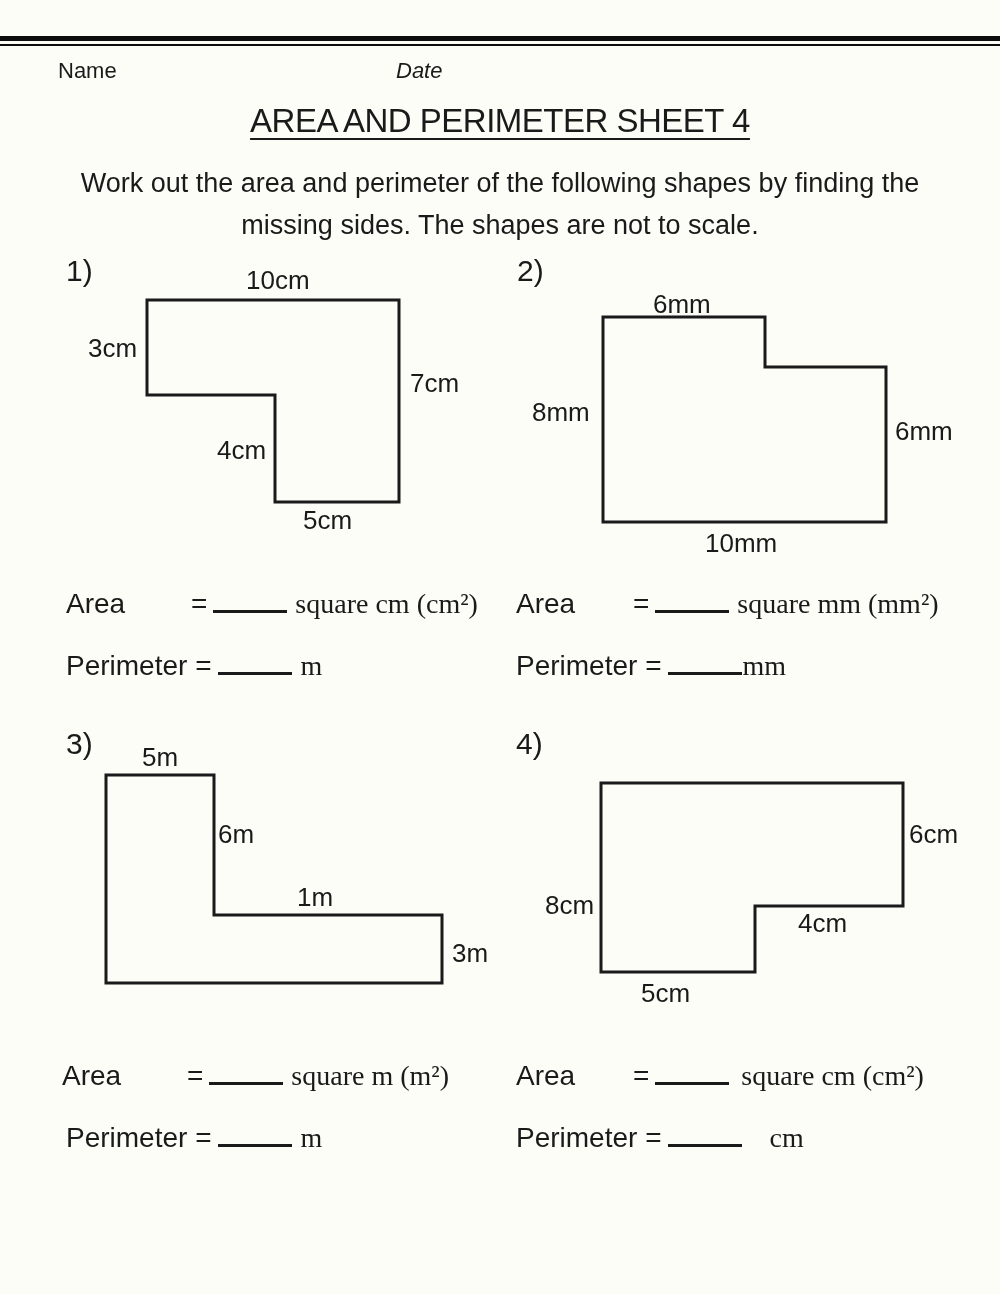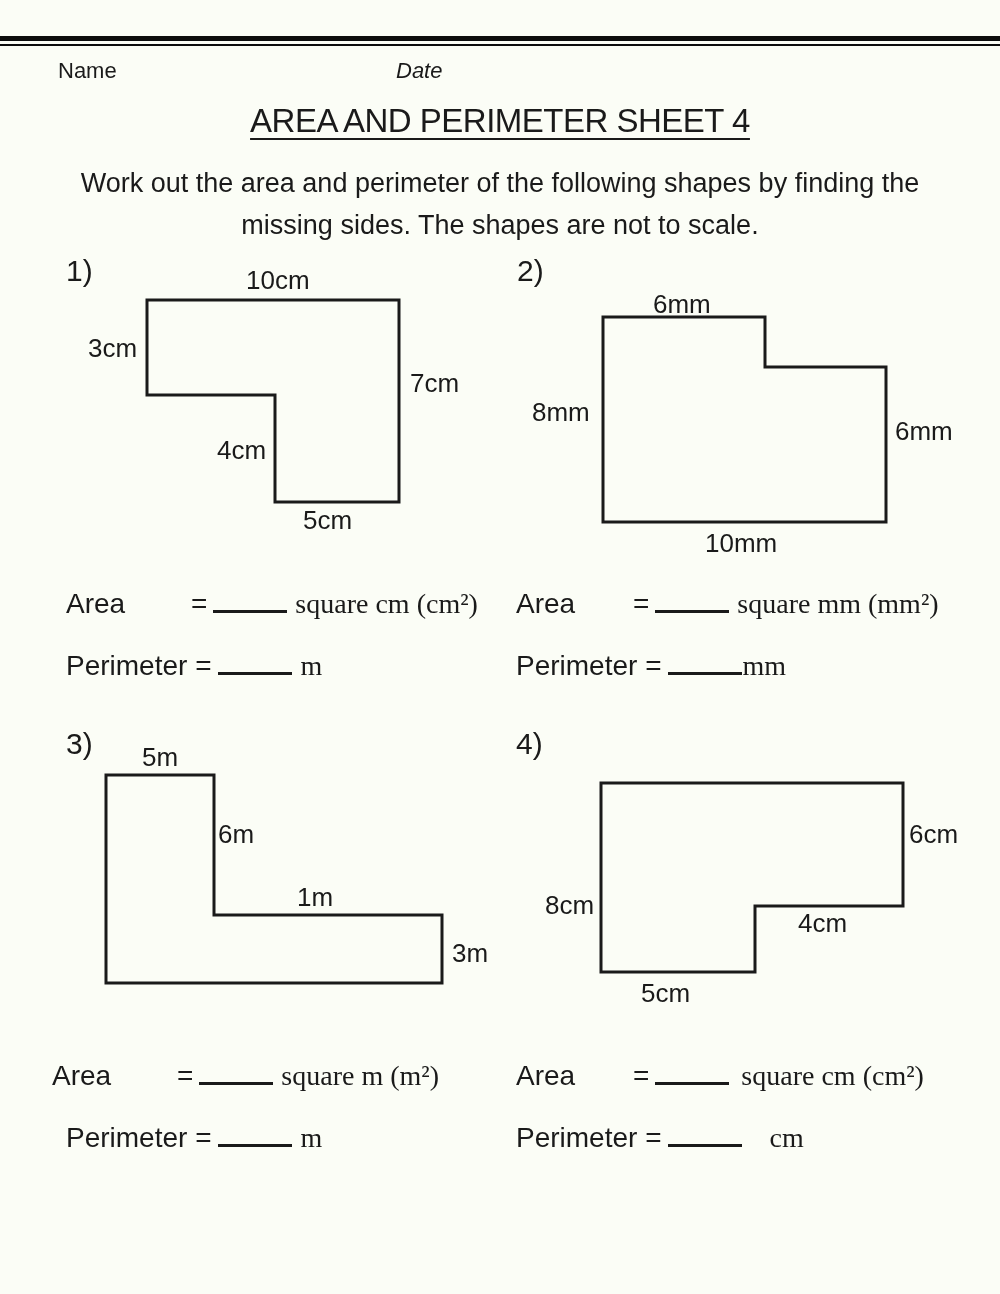--- a/index.html
+++ b/index.html
@@ -87,21 +87,21 @@
 
 <div class="abs qnum" style="left:66px;top:729px;">3)</div>
 <svg class="abs shape-svg" style="left:99px;top:768px;" width="352" height="224" viewBox="0 0 352 224">
   <polygon points="7,7 115,7 115,147 343,147 343,215 7,215"></polygon>
 </svg>
 <div class="abs shape-label" style="left:142px;top:744px;">5m</div>
 <div class="abs shape-label" style="left:218px;top:821px;">6m</div>
 <div class="abs shape-label" style="left:297px;top:884px;">1m</div>
 <div class="abs shape-label" style="left:452px;top:940px;">3m</div>
 
-<div class="abs ans-row" style="left:52px;top:1056px;">
+<div class="abs ans-row" style="left:62px;top:1056px;">
   <span class="ans-label" style="width:125px;">Area</span><span>=</span><span class="blank"></span><span class="unit" style="margin-left:8px;">square m (m²)</span>
 </div>
 <div class="abs ans-row" style="left:66px;top:1118px;">
   <span>Perimeter =</span><span class="blank"></span><span class="unit" style="margin-left:9px;">m</span>
 </div>
 
 <div class="abs qnum" style="left:516px;top:729px;">4)</div>
 <svg class="abs shape-svg" style="left:594px;top:776px;" width="320" height="206" viewBox="0 0 320 206">
   <polygon points="7,7 309,7 309,130 161,130 161,196 7,196"></polygon>
 </svg>

